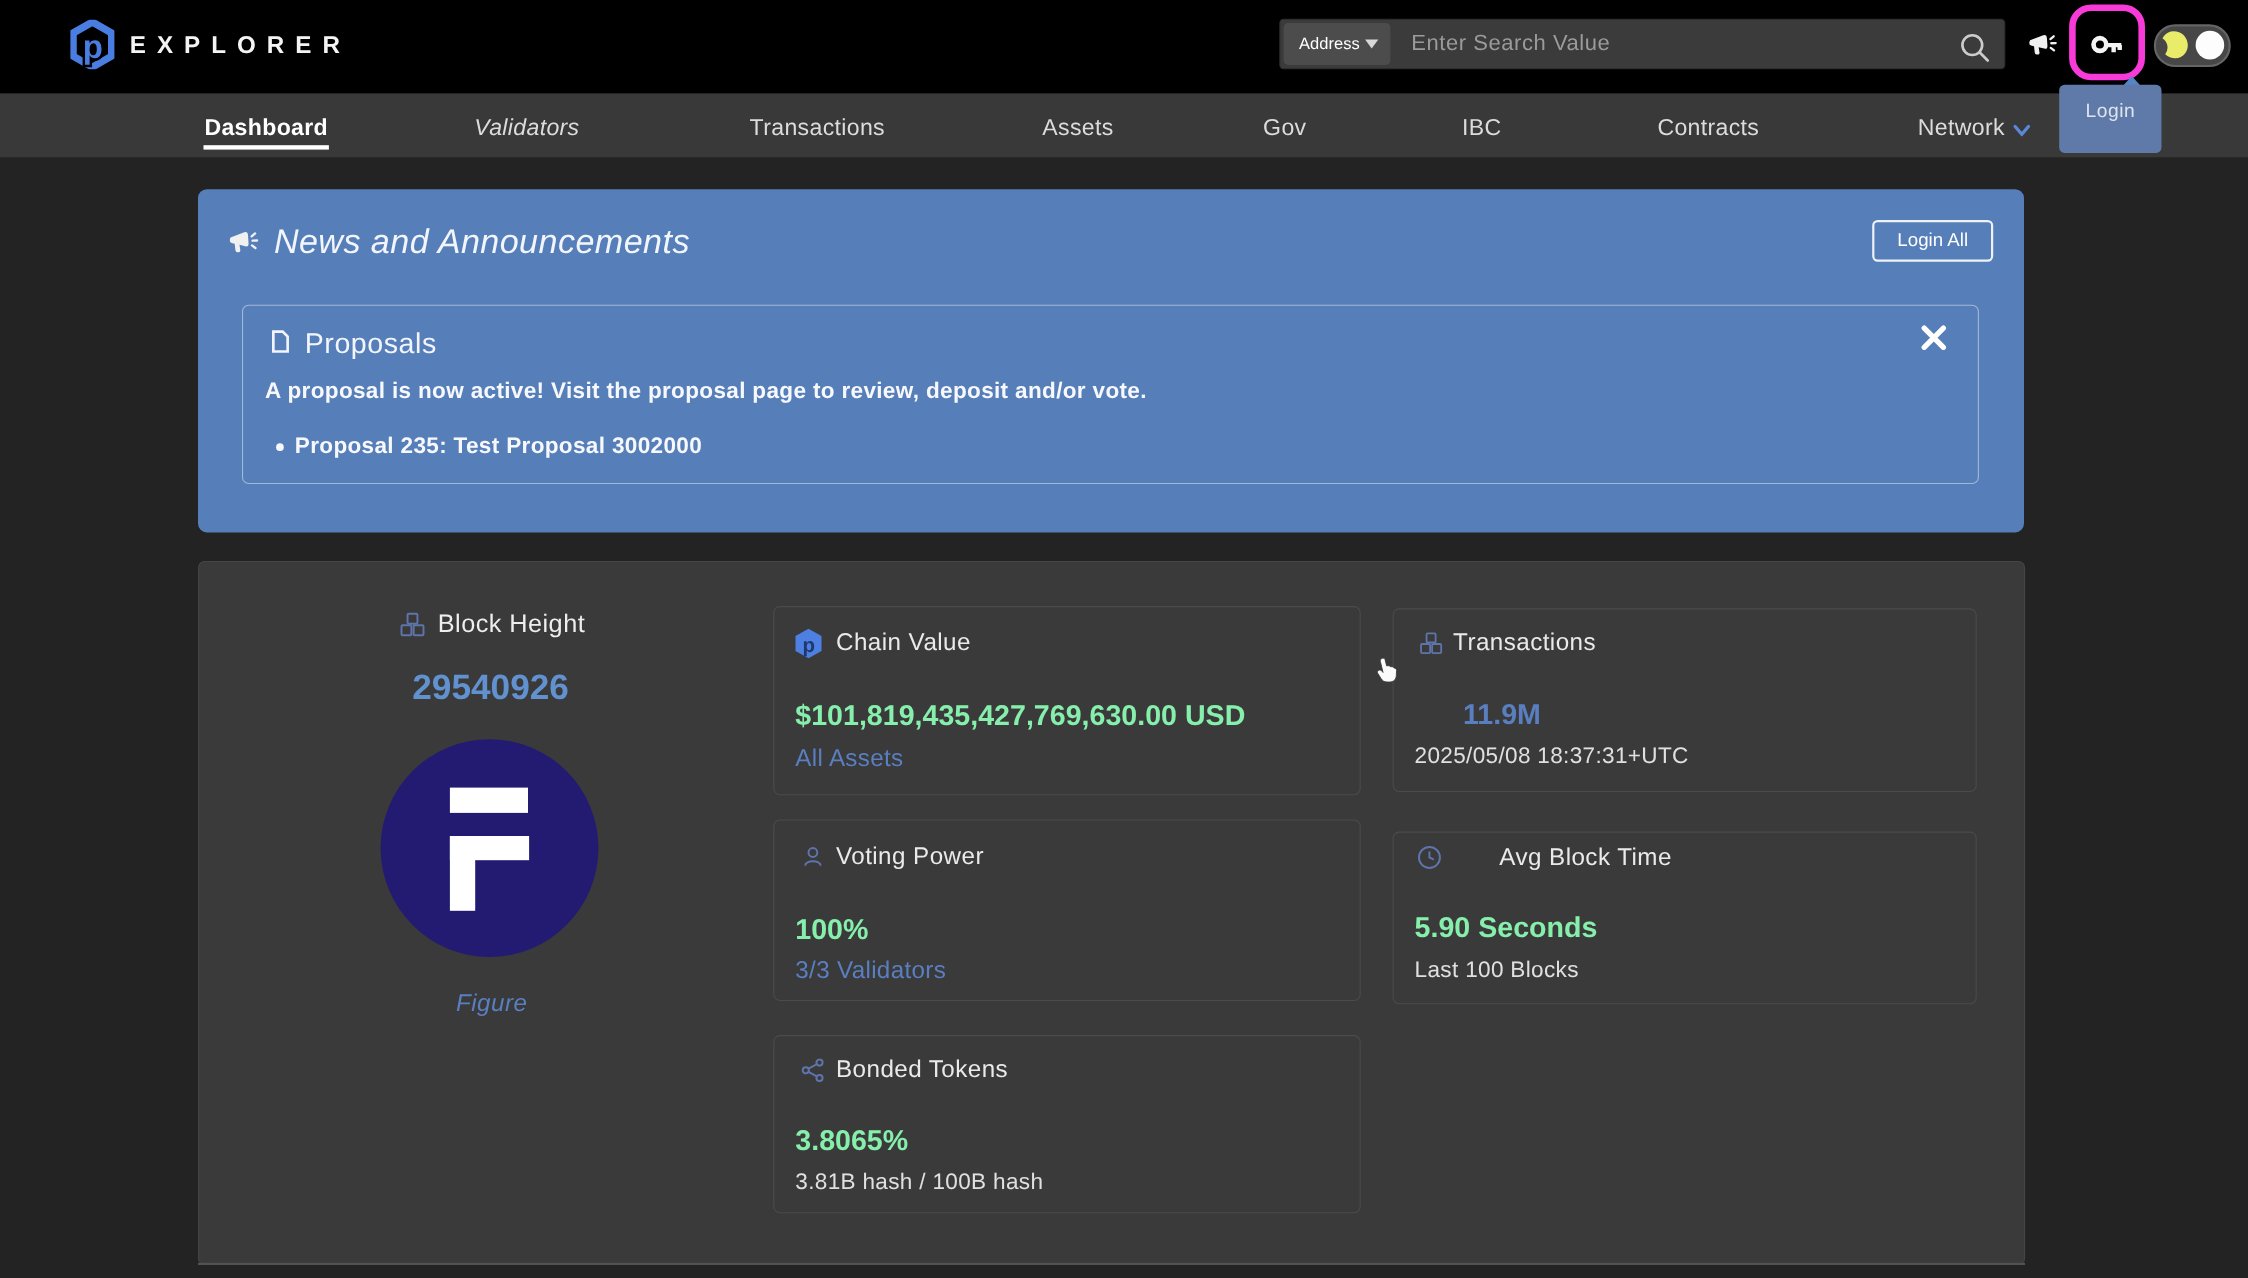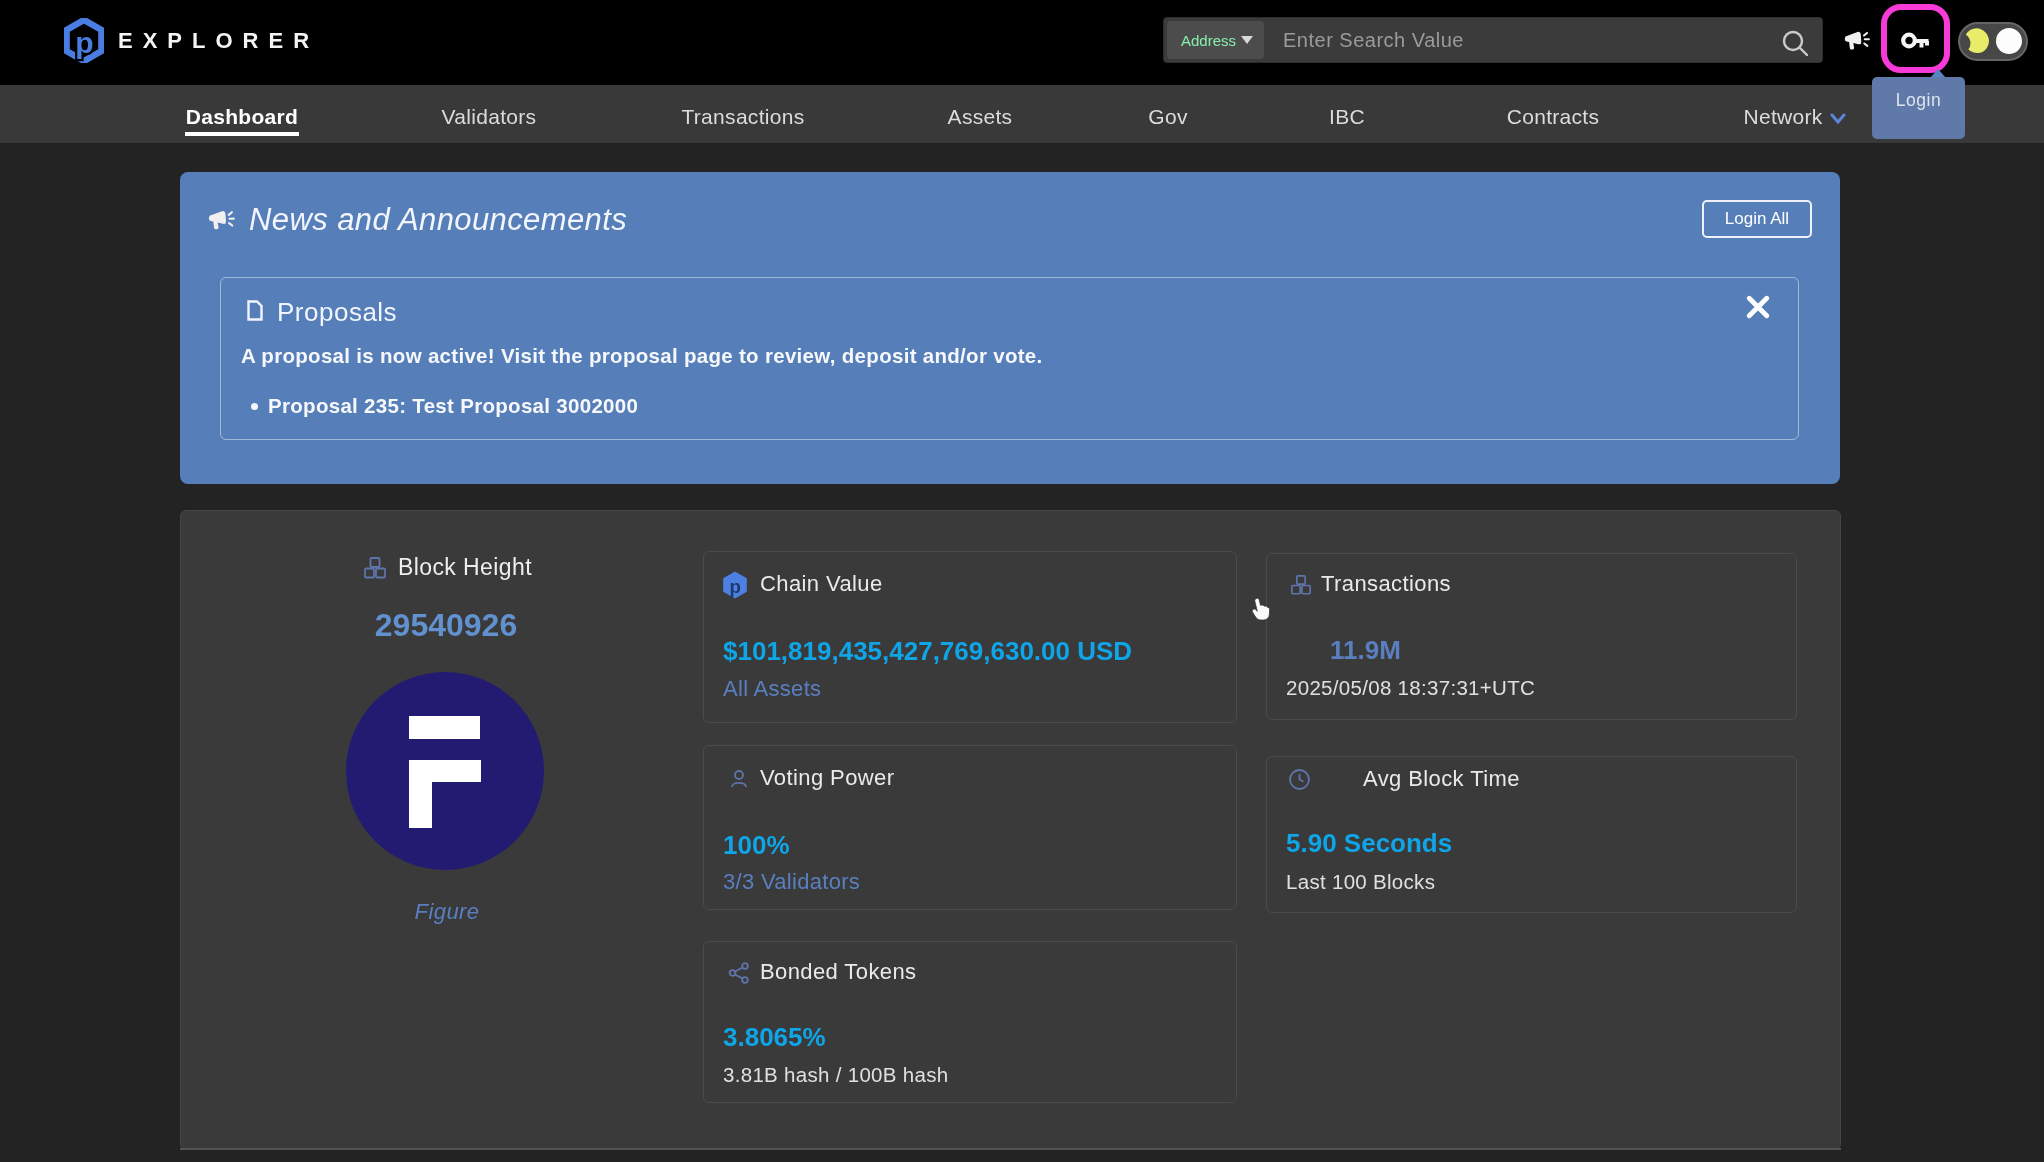--- a/index.html
+++ b/index.html
@@ -7,21 +7,21 @@
   body { font-family:"Liberation Sans", sans-serif; position:relative; }
   .abs { position:absolute; }
   .ctr { transform:translateY(-50%); white-space:nowrap; }
   .cxy { transform:translate(-50%,-50%); white-space:nowrap; }
 
   
   #topbar { left:0; top:0; width:2044px; height:85px; background:#000; }
   #explorer { left:118px; top:41px; color:#f4f4f4; font-size:22px; font-weight:700; letter-spacing:10px; }
   #searchbox { left:1163px; top:17px; width:660px; height:46px; background:#3b3b3b; border-radius:4px; border:1px solid #2e2e2e; }
   #addrchip { left:1167px; top:21px; width:97px; height:38px; background:#4c4c4c; border-radius:4px; }
-  #addrtxt { left:1181px; top:40px; color:#86efac; font-size:15px; }
+  #addrtxt { left:1181px; top:40px; color:#ffffff; font-size:15px; }
   #placeholder { left:1283px; top:40px; color:#9b9b9b; font-size:20px; letter-spacing:0.5px; }
 
   
   #nav { left:0; top:85px; width:2044px; height:58px; background:#393939; }
   .navitem { top:117px; color:#dcdcdc; font-size:21px; letter-spacing:0.3px; }
   #dash { font-weight:700; color:#fff; }
   #dashline { left:185px; top:132px; width:114px; height:4px; background:#fff; }
 
   
   #news { left:180px; top:172px; width:1660px; height:312px; background:#567eb9; border-radius:8px; }
@@ -36,21 +36,21 @@
 
   
   #main { left:180px; top:510px; width:1661px; height:640px; background:#3a3a3a; border:1px solid #454545; border-radius:6px; }
   .card { position:absolute; border:1px solid #4b4b4b; border-radius:6px; }
   #cardCV { left:703px; top:551px; width:534px; height:172px; }
   #cardVP { left:703px; top:745px; width:534px; height:165px; }
   #cardBT { left:703px; top:941px; width:534px; height:162px; }
   #cardTX { left:1266px; top:553px; width:531px; height:167px; }
   #cardAB { left:1266px; top:756px; width:531px; height:157px; }
   .cardtitle { color:#eaeaea; font-size:22px; letter-spacing:0.4px; }
-  .bigval { color:#0ea5e9; font-size:26px; font-weight:700; }
+  .bigval { color:#86efac; font-size:26px; font-weight:700; }
   .bluelink { color:#5a7fc0; font-size:22px; letter-spacing:0.3px; }
   .subtxt { color:#e0e0e0; font-size:20.5px; letter-spacing:0.3px; }
 
   #bhlabel { left:398px; top:567px; color:#eeeeee; font-size:23px; letter-spacing:0.4px; }
   #bhnum { left:446px; top:625px; color:#6191ce; font-size:32px; font-weight:700; }
   #figcircle { left:346px; top:672px; width:198px; height:198px; border-radius:50%; background:#231b72; }
   #figtxt { left:447px; top:912px; color:#5a7fc0; font-size:22px; letter-spacing:0.4px;font-style:italic; }
 </style>
 </head>
 <body>
@@ -92,21 +92,21 @@
 <svg class="abs" style="left:1964px; top:28px;" width="25" height="26" viewBox="0 0 25 26">
   <path d="M17 1.5 A 12 12.5 0 1 0 24 14.5 A 9.5 10 0 0 1 17 1.5 Z" fill="#e9ec68" transform="scale(-1,1) translate(-25,0) rotate(38 12.5 13)"></path>
 </svg>
 <div class="abs" style="left:1996px; top:27.5px; width:26px; height:26px; border-radius:50%; background:#fdfdfd;"></div>
 
 <div class="abs" style="left:1930px; top:69px; width:0; height:0; border-left:8px solid transparent; border-right:8px solid transparent; border-bottom:9px solid #5585c2;"></div>
 <div class="abs" style="left:1872px; top:77px; width:93px; height:62px; background:#5f7aa8; border-radius:5px; color:#dfe5ee; font-size:17.5px; letter-spacing:0.5px; text-align:center; line-height:47px;">Login</div>
 
 <div class="abs navitem cxy" id="dash" style="left:242px;">Dashboard</div>
 <div class="abs" id="dashline"></div>
-<div class="abs navitem cxy" style="left:489px;">Validators</div>
+<div class="abs navitem cxy" style="left:479px;font-style:italic;">Validators</div>
 <div class="abs navitem cxy" style="left:743px;">Transactions</div>
 <div class="abs navitem cxy" style="left:980px;">Assets</div>
 <div class="abs navitem cxy" style="left:1168px;">Gov</div>
 <div class="abs navitem cxy" style="left:1347px;">IBC</div>
 <div class="abs navitem cxy" style="left:1553px;">Contracts</div>
 <div class="abs navitem cxy" style="left:1783px;">Network</div>
 <svg class="abs" style="left:1830px; top:113px;" width="16" height="11" viewBox="0 0 16 11">
     <path d="M2 2 L8 9 L14 2" fill="none" stroke="#5b87d8" stroke-width="3" stroke-linecap="round"></path>
   </svg>
 

